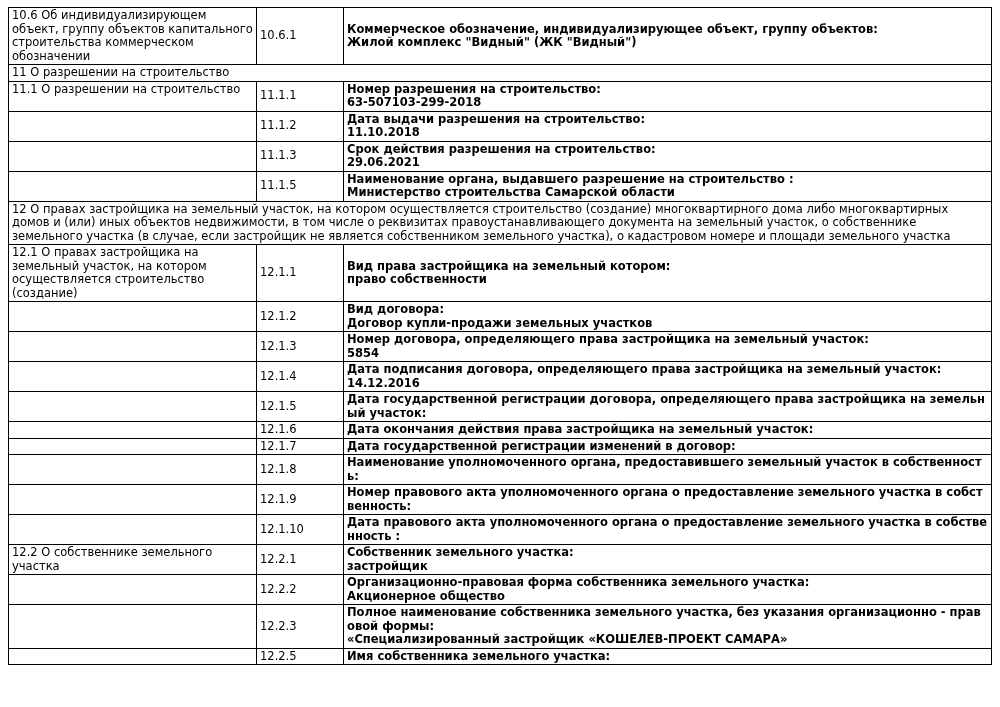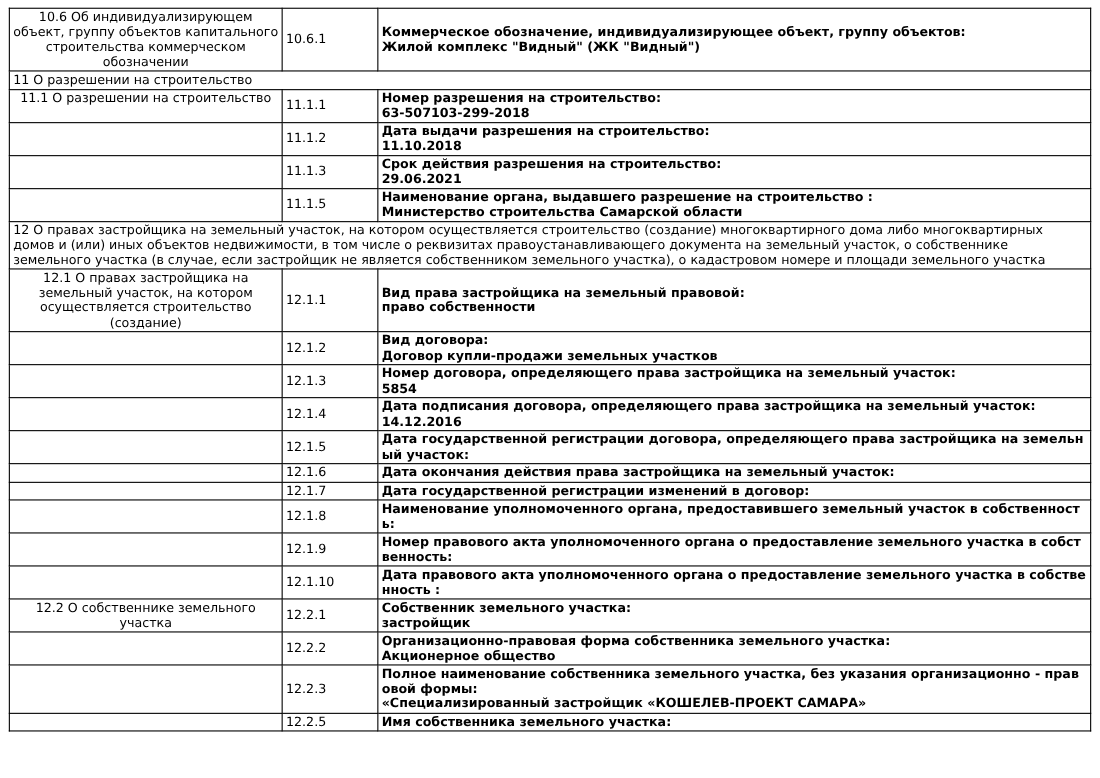--- a/index.html
+++ b/index.html
@@ -24,21 +24,20 @@
     line-height: 13.5px;
   }
   table.decl td {
     border: 1.5px solid #000000;
     padding: 1px 3px;
     overflow: hidden;
   }
   td.col-cat {
     width: 248px;
     vertical-align: top;
-    text-align: center;
   }
   td.col-num {
     width: 87px;
     vertical-align: middle;
   }
   td.col-content {
     vertical-align: middle;
   }
   td.section-cell {
     vertical-align: top;
@@ -101,21 +100,21 @@
             <div class="field-value">Министерство строительства Самарской области</div>
           </td>
         </tr>
         <tr>
           <td colspan="3" class="section-cell">12 О правах застройщика на земельный участок, на котором осуществляется строительство (создание) многоквартирного дома либо многоквартирных домов и (или) иных объектов недвижимости, в том числе о реквизитах правоустанавливающего документа на земельный участок, о собственнике земельного участка (в случае, если застройщик не является собственником земельного участка), о кадастровом номере и площади земельного участка</td>
         </tr>
         <tr>
           <td class="col-cat">12.1 О правах застройщика на земельный участок, на котором осуществляется строительство (создание)</td>
           <td class="col-num">12.1.1</td>
           <td class="col-content">
-            <div class="field-label">Вид права застройщика на земельный правовой:</div>
+            <div class="field-label">Вид права застройщика на земельный котором:</div>
             <div class="field-value">право собственности</div>
           </td>
         </tr>
         <tr>
           <td class="col-cat"></td>
           <td class="col-num">12.1.2</td>
           <td class="col-content">
             <div class="field-label">Вид договора:</div>
             <div class="field-value">Договор купли-продажи земельных участков</div>
           </td>

